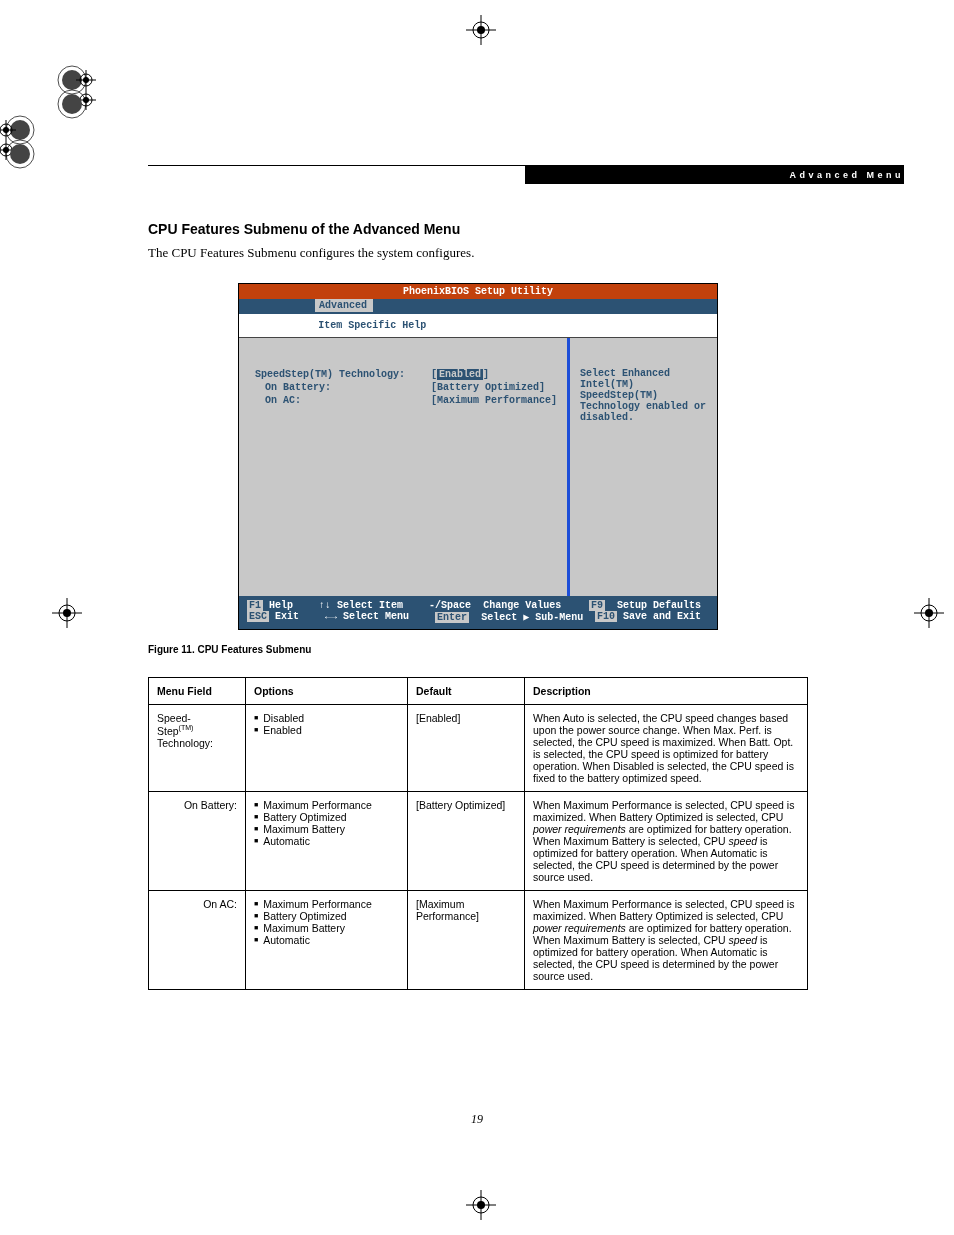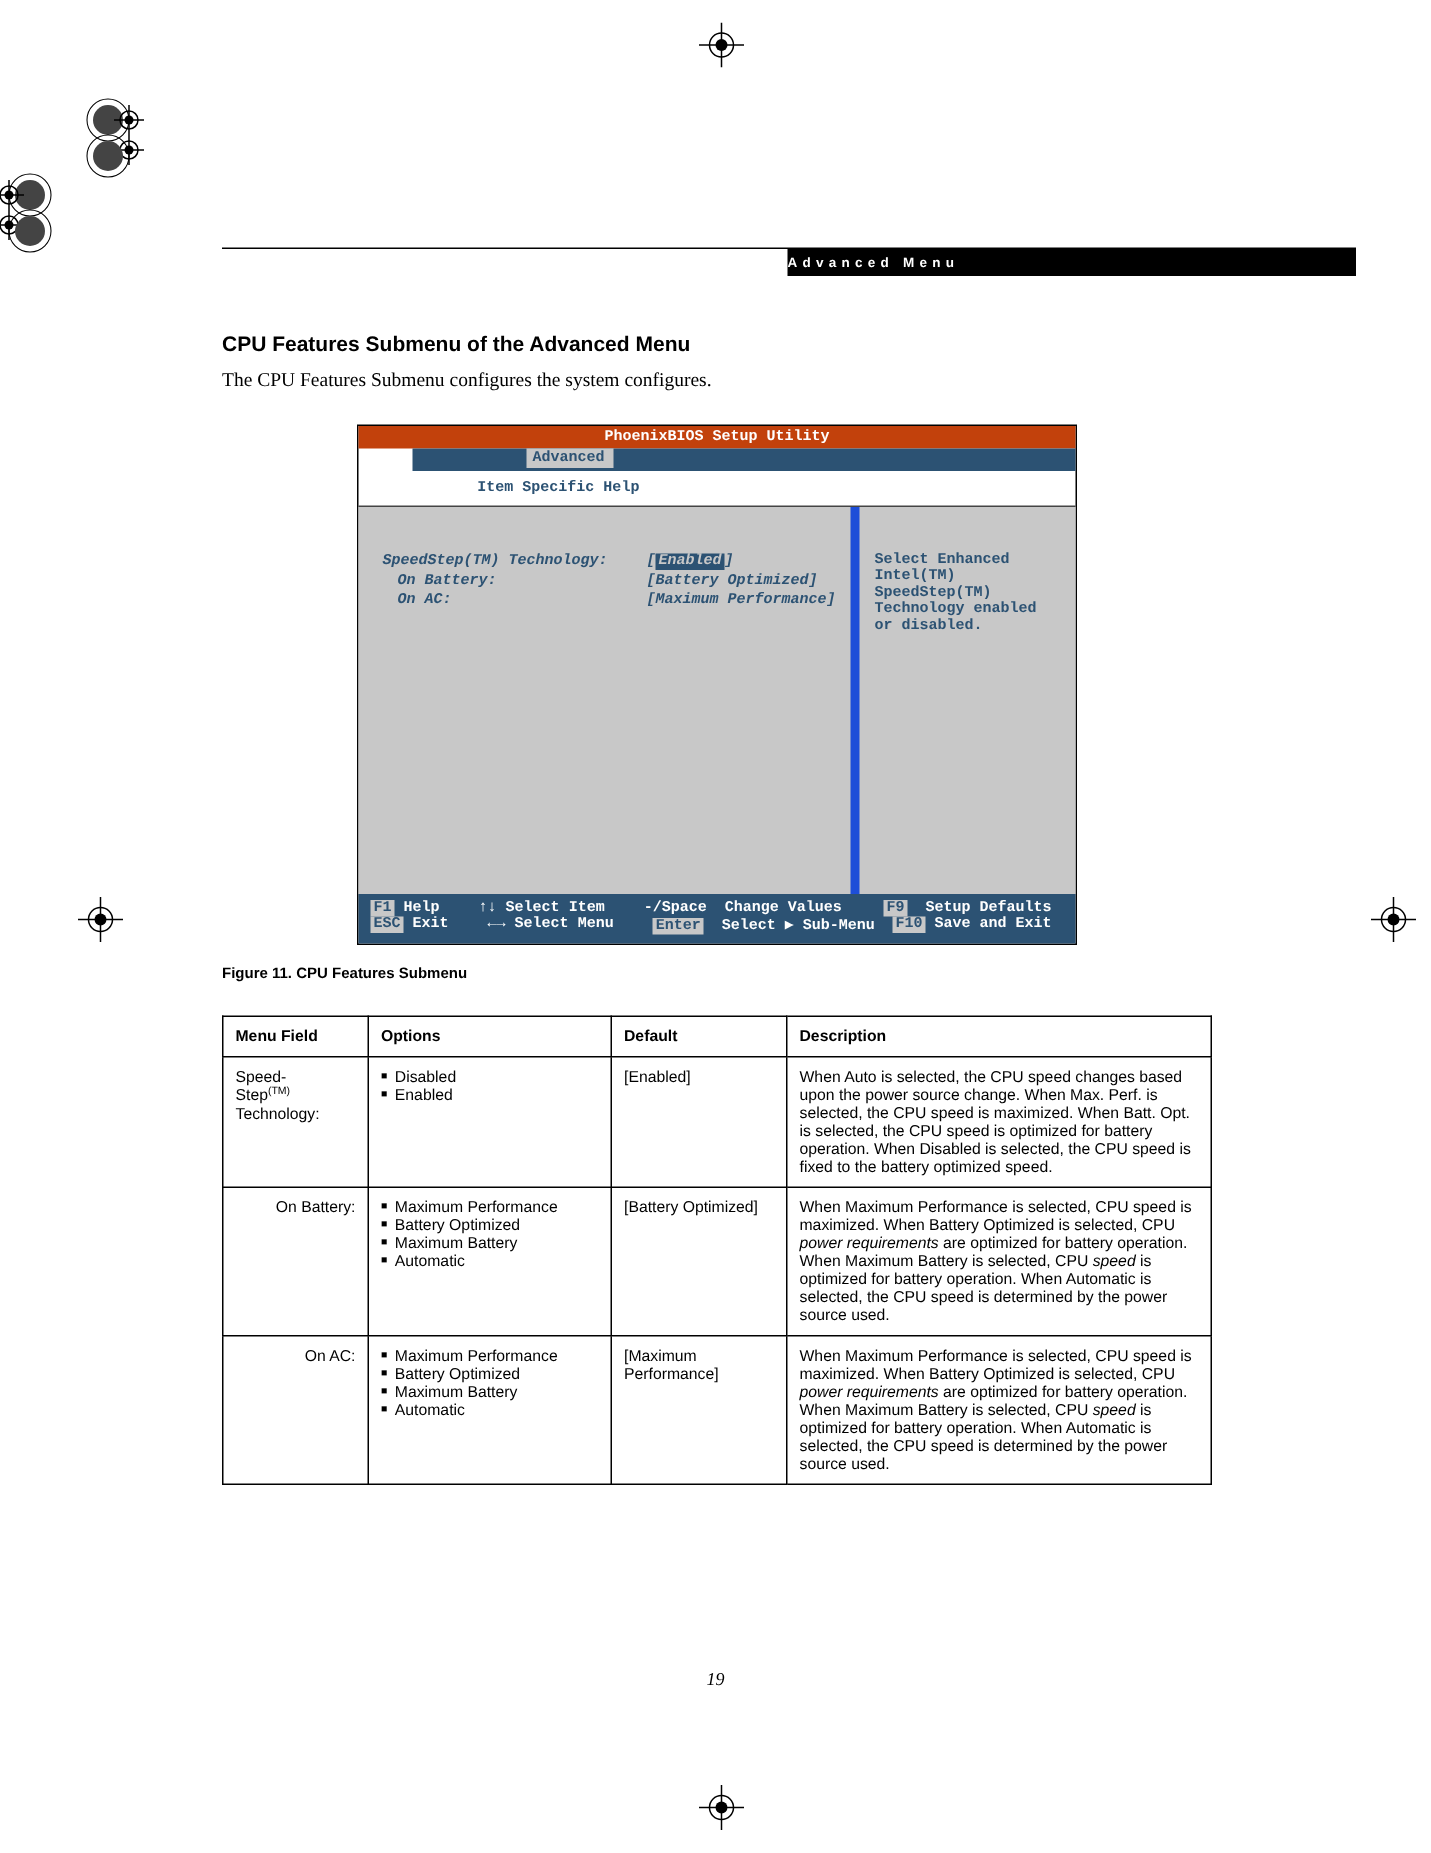--- a/index.html
+++ b/index.html
@@ -39,21 +39,21 @@
     left: 525px;
     right: 50px;
     top: 166px;
     height: 18px;
     background: #000;
     color: #fff;
     font-family: Verdana, Arial, sans-serif;
     font-size: 9px;
     font-weight: bold;
     letter-spacing: 3.5px;
-    text-align: left;
+    text-align: right;
     line-height: 18px;
   }
   .content {
     position: absolute;
     left: 148px;
     top: 221px;
     width: 660px;
   }
   h2.section {
     font-family: Verdana, Arial, sans-serif;
@@ -78,37 +78,35 @@
     background: #c2410c;
     color: #fff;
     text-align: center;
     padding: 2px 0;
     font-weight: bold;
   }
   .bios-tabs {
     background: #2c5273;
     display: flex;
     padding: 0 0 2px 0;
-    margin-left: 36px;
   }
   .bios-tab-spacer { width: 76px; }
   .bios-tab {
     background: #c8c8c8;
     color: #2c5273;
     padding: 1px 6px 1px 4px;
     font-weight: bold;
   }
   .bios-body {
     display: flex;
     background: #c8c8c8;
   }
   .bios-left {
     flex: 1.05;
-    border-right: 6px solid #1d4ed8;
-    font-style: italic;
+    border-right: 3px solid #1d4ed8;
   }
   .bios-right {
     flex: 0.55;
     border-left: 0;
   }
   .bios-head-row {
     display: flex;
     border-bottom: 1px solid #444;
     text-align: center;
     font-weight: bold;

